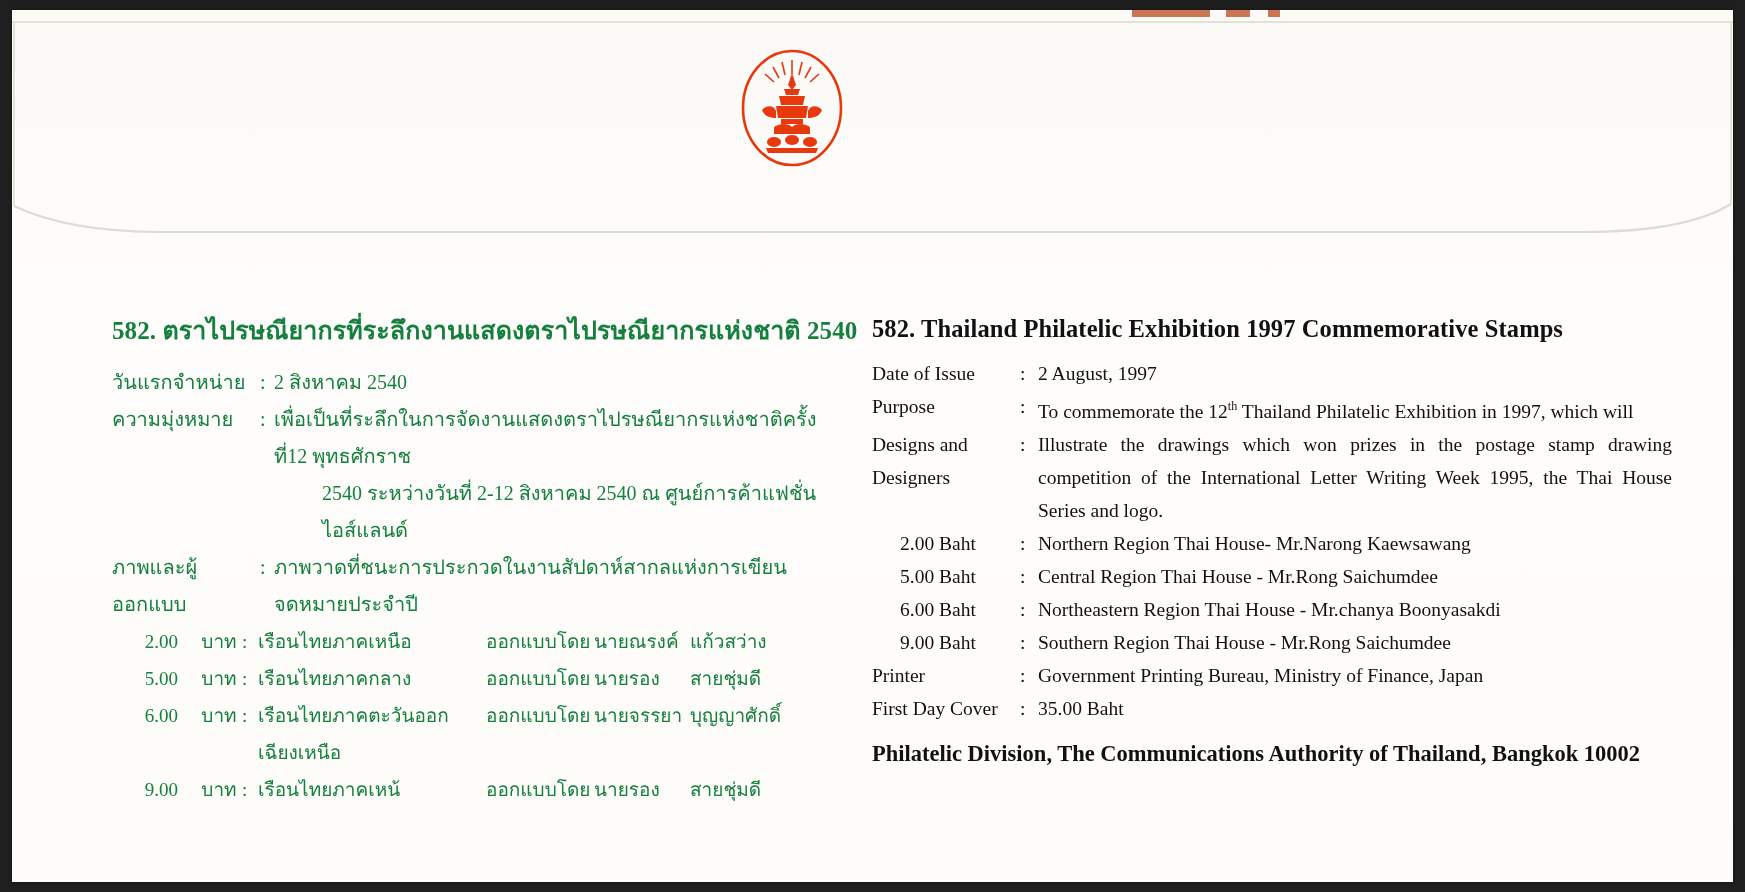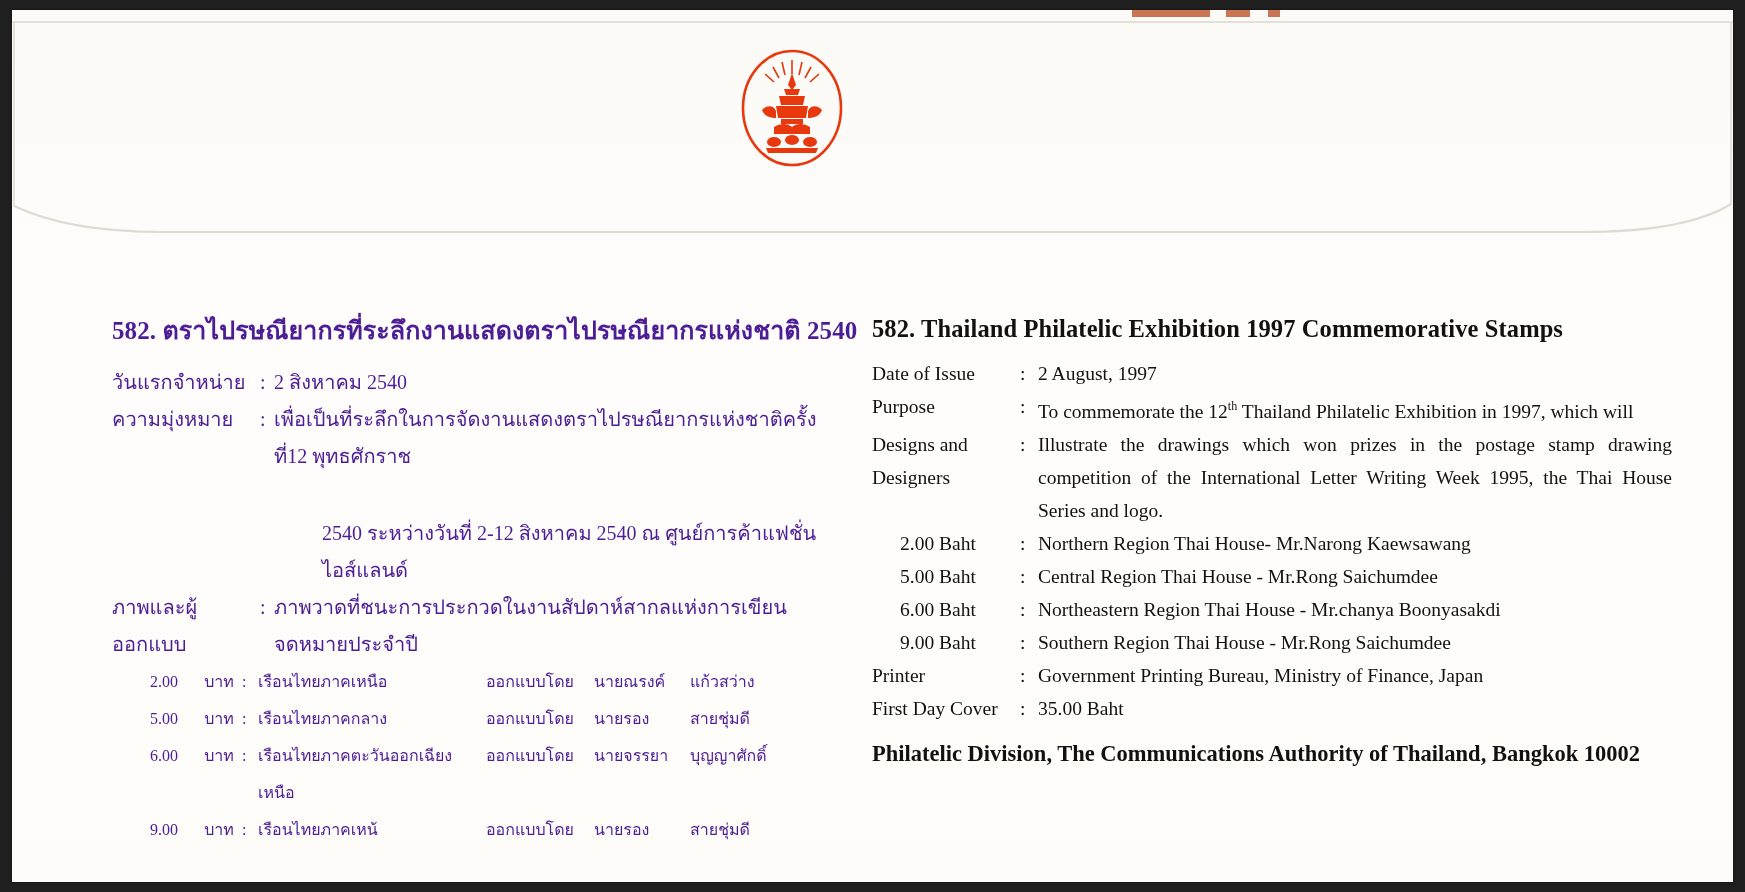--- a/index.html
+++ b/index.html
@@ -69,21 +69,21 @@
     position: absolute;
     left: 0;
     top: 300px;
     width: 1721px;
   }
   .col-thai {
     position: absolute;
     left: 100px;
     top: 0;
     width: 730px;
-    color: #4c1d95;
+    color: #15803d;
   }
   .col-en {
     position: absolute;
     left: 860px;
     top: 5px;
     width: 800px;
     color: #111;
   }
 
   .title {
@@ -110,23 +110,23 @@
   }
   .row .val {
     flex: 1 1 auto;
   }
 
   
   .col-thai .lab  { width: 148px; }
   .col-thai .colon{ width: 14px; }
   .col-thai .val  { }
   .col-thai .row  { font-size: 20px; line-height: 37px; }
-  .thai-ind { padding-left: 48px; margin-top: 40px; }
-
-  .stamp-row { display: flex; font-size: 16px; line-height: 37px; }
+  .thai-ind { padding-left: 48px; }
+
+  .stamp-row { display: flex; font-size: 19px; line-height: 37px; }
   .col-thai .stamp-row .amt   { width: 66px; text-align: right; padding-right: 0; }
   .col-thai .stamp-row .unit  { width: 46px; text-align: center; margin-left: 18px; }
   .col-thai .stamp-row .colon { width: 16px; }
   .col-thai .stamp-row .desc  { width: 228px; }
   .col-thai .stamp-row .by    { width: 108px; }
   .col-thai .stamp-row .fn    { width: 96px; }
   .col-thai .stamp-row .ln    { }
 
   .footer {
     font-weight: bold;

